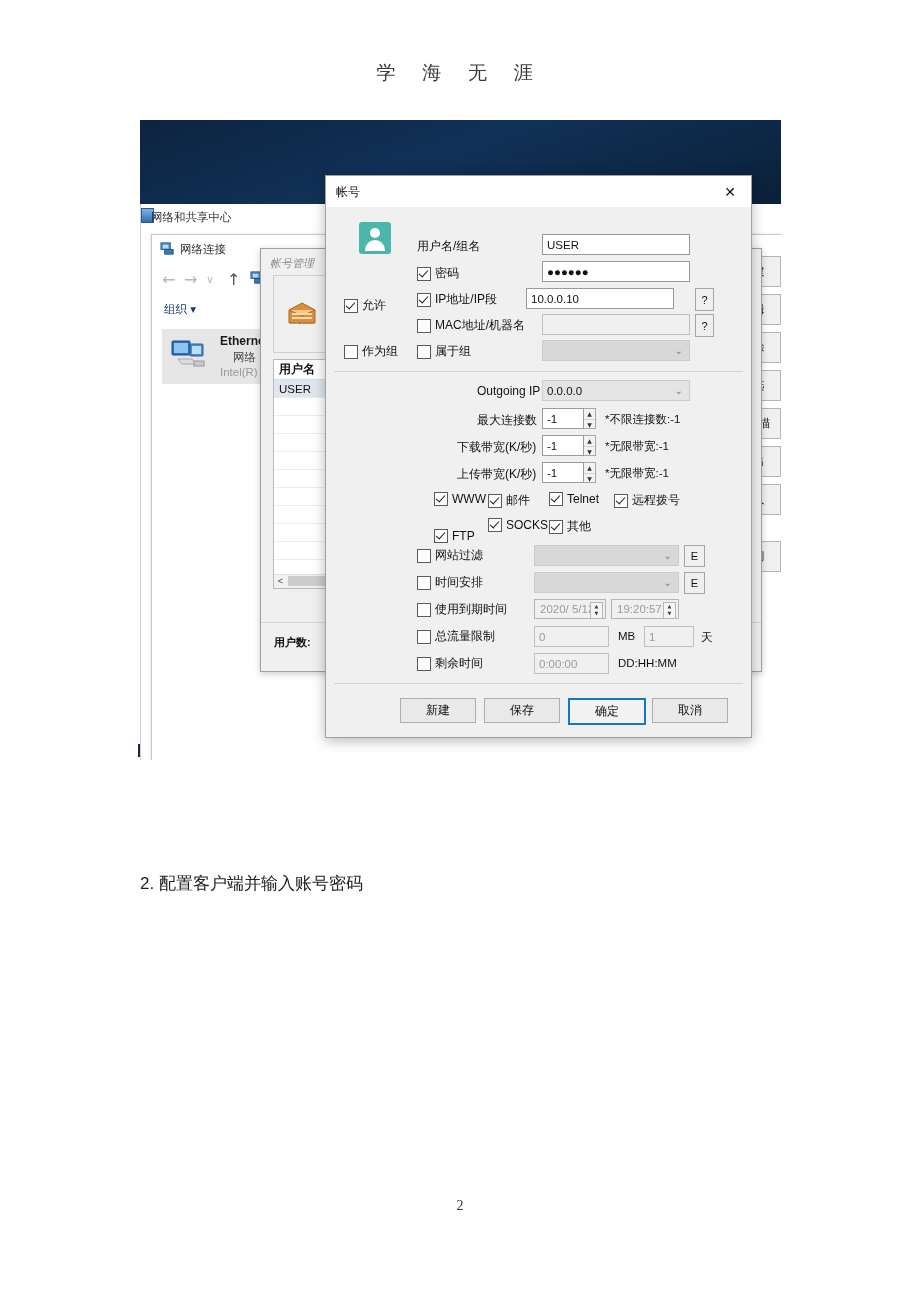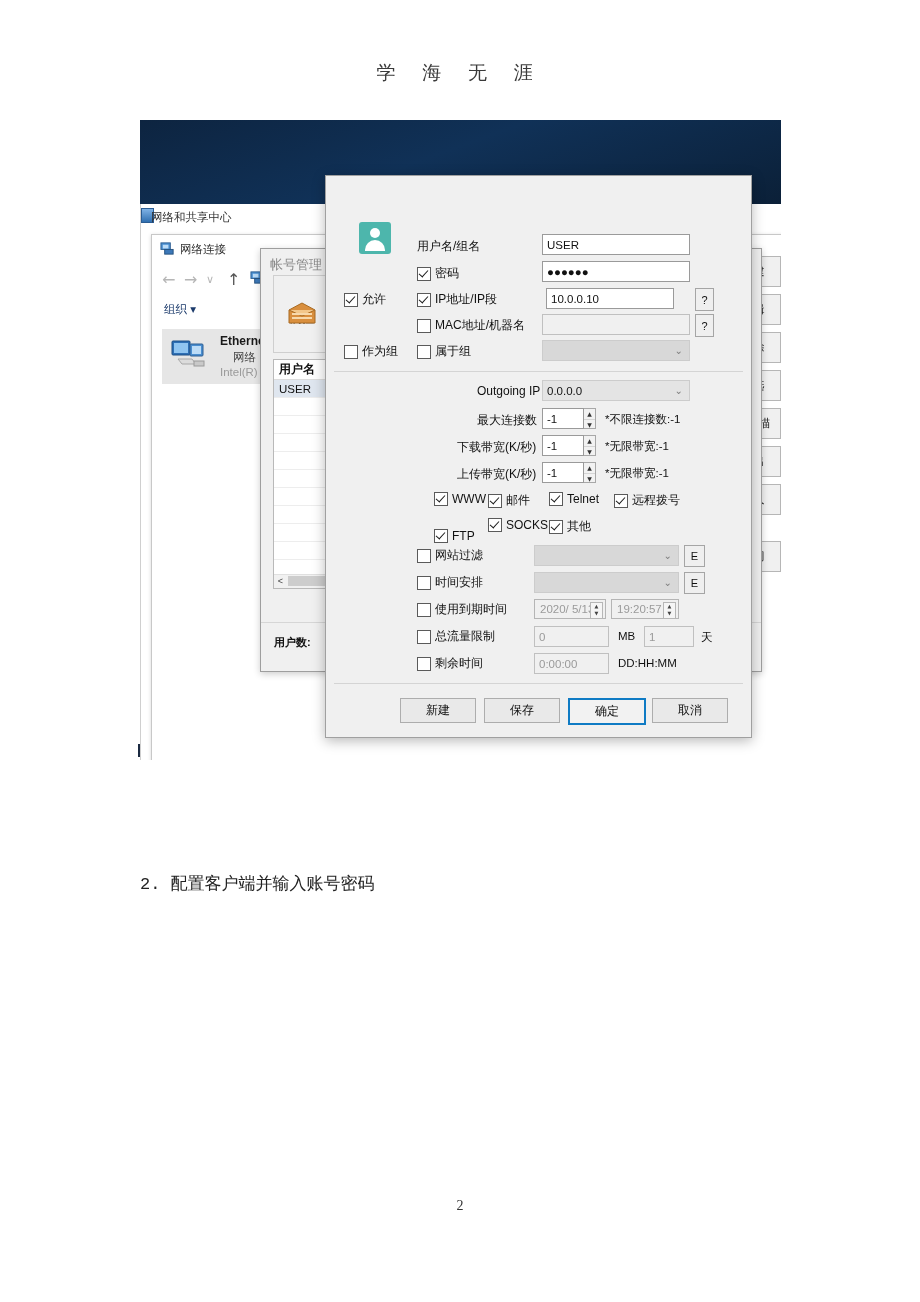--- a/index.html
+++ b/index.html
@@ -29,21 +29,21 @@
     bottom: 88px; left: 0; width: 920px;
     text-align: center;
     font-family: "Liberation Serif", serif;
     font-size: 14px;
     color: #333;
   }
 
   .body-line {
     position: absolute;
     left: 140px;
-    font-family: Liberation Mono, monospace;
+    font-family: Liberation Sans, sans-serif;
     font-size: 17px;
     color: #222;
     white-space: nowrap;
   }
   #body-line-2 { top: 872px; }
 
   
   .clipped-line {
     position: absolute;
     left: 138px; top: 742px;
@@ -215,22 +215,23 @@
   .win-am {
     position: absolute;
     left: 120px; top: 128px;
     width: 500px; height: 422px;
     background: #f0f0f0;
     border: 1px solid #9e9e9e;
     box-shadow: 0 2px 7px rgba(0,0,0,.2);
   }
   .am-title {
     position: absolute; left: 9px; top: 7px;
-    font-size: 13px; color: #888;
-    white-space: nowrap;
+    font-size: 11px; color: #888;
+    white-space: nowrap;
+    font-style: italic;
   }
   .am-propbox {
     position: absolute; left: 12px; top: 26px;
     width: 56px; height: 76px;
     background: #f0f0f0;
     border: 1px solid #cfcfcf;
   }
   .am-prop-label {
     position: absolute; top: 4px; left: 0; width: 100%;
     text-align: center;
@@ -604,29 +605,33 @@
         <div class="thumb"></div>
       </div>
     </div>
 
     <div class="am-footer">
       <div class="am-footer-label">用户数:</div>
     </div>
   </div>
 
   <div class="dlg">
+    <div class="dlg-titlebar">
+      <div class="dlg-title">帐号</div>
+      <div class="dlg-close">✕</div>
+    </div>
 
     <div class="dlg-body">
 
       <div class="avatar">
         <div class="head"></div>
         <div class="body"></div>
       </div>
 
-      <div class="cb" style="left:18px; top:84px;">
+      <div class="cb" style="left:18px; top:90px;">
         <span class="box checked"></span>
         <span>允许</span>
       </div>
       <div class="cb" style="left:18px; top:136px;">
         <span class="box"></span>
         <span>作为组</span>
       </div>
 
       <div class="lbl" style="left:91px; top:31px;">用户名/组名</div>
 
@@ -645,21 +650,21 @@
         <span>MAC地址/机器名</span>
       </div>
 
       <div class="cb" style="left:91px; top:136px;">
         <span class="box"></span>
         <span>属于组</span>
       </div>
 
       <div class="txt" style="left:216px; top:27px; width:148px;">USER</div>
       <div class="txt" style="left:216px; top:54px; width:148px;">●●●●●●</div>
-      <div class="txt" style="left:220px; top:81px; width:128px;">10.0.0.10</div>
+      <div class="txt" style="left:200px; top:81px; width:148px;">10.0.0.10</div>
       <div class="qbtn" style="left:369px; top:81px;">?</div>
       <div class="txt disabled" style="left:216px; top:107px; width:148px;"></div>
       <div class="qbtn" style="left:369px; top:107px;">?</div>
       <div class="combo" style="left:216px; top:133px; width:148px;">
         <span></span>
         <span class="caret">⌄</span>
       </div>
 
       <div class="dlg-sep" id="sep-top"></div>
 

